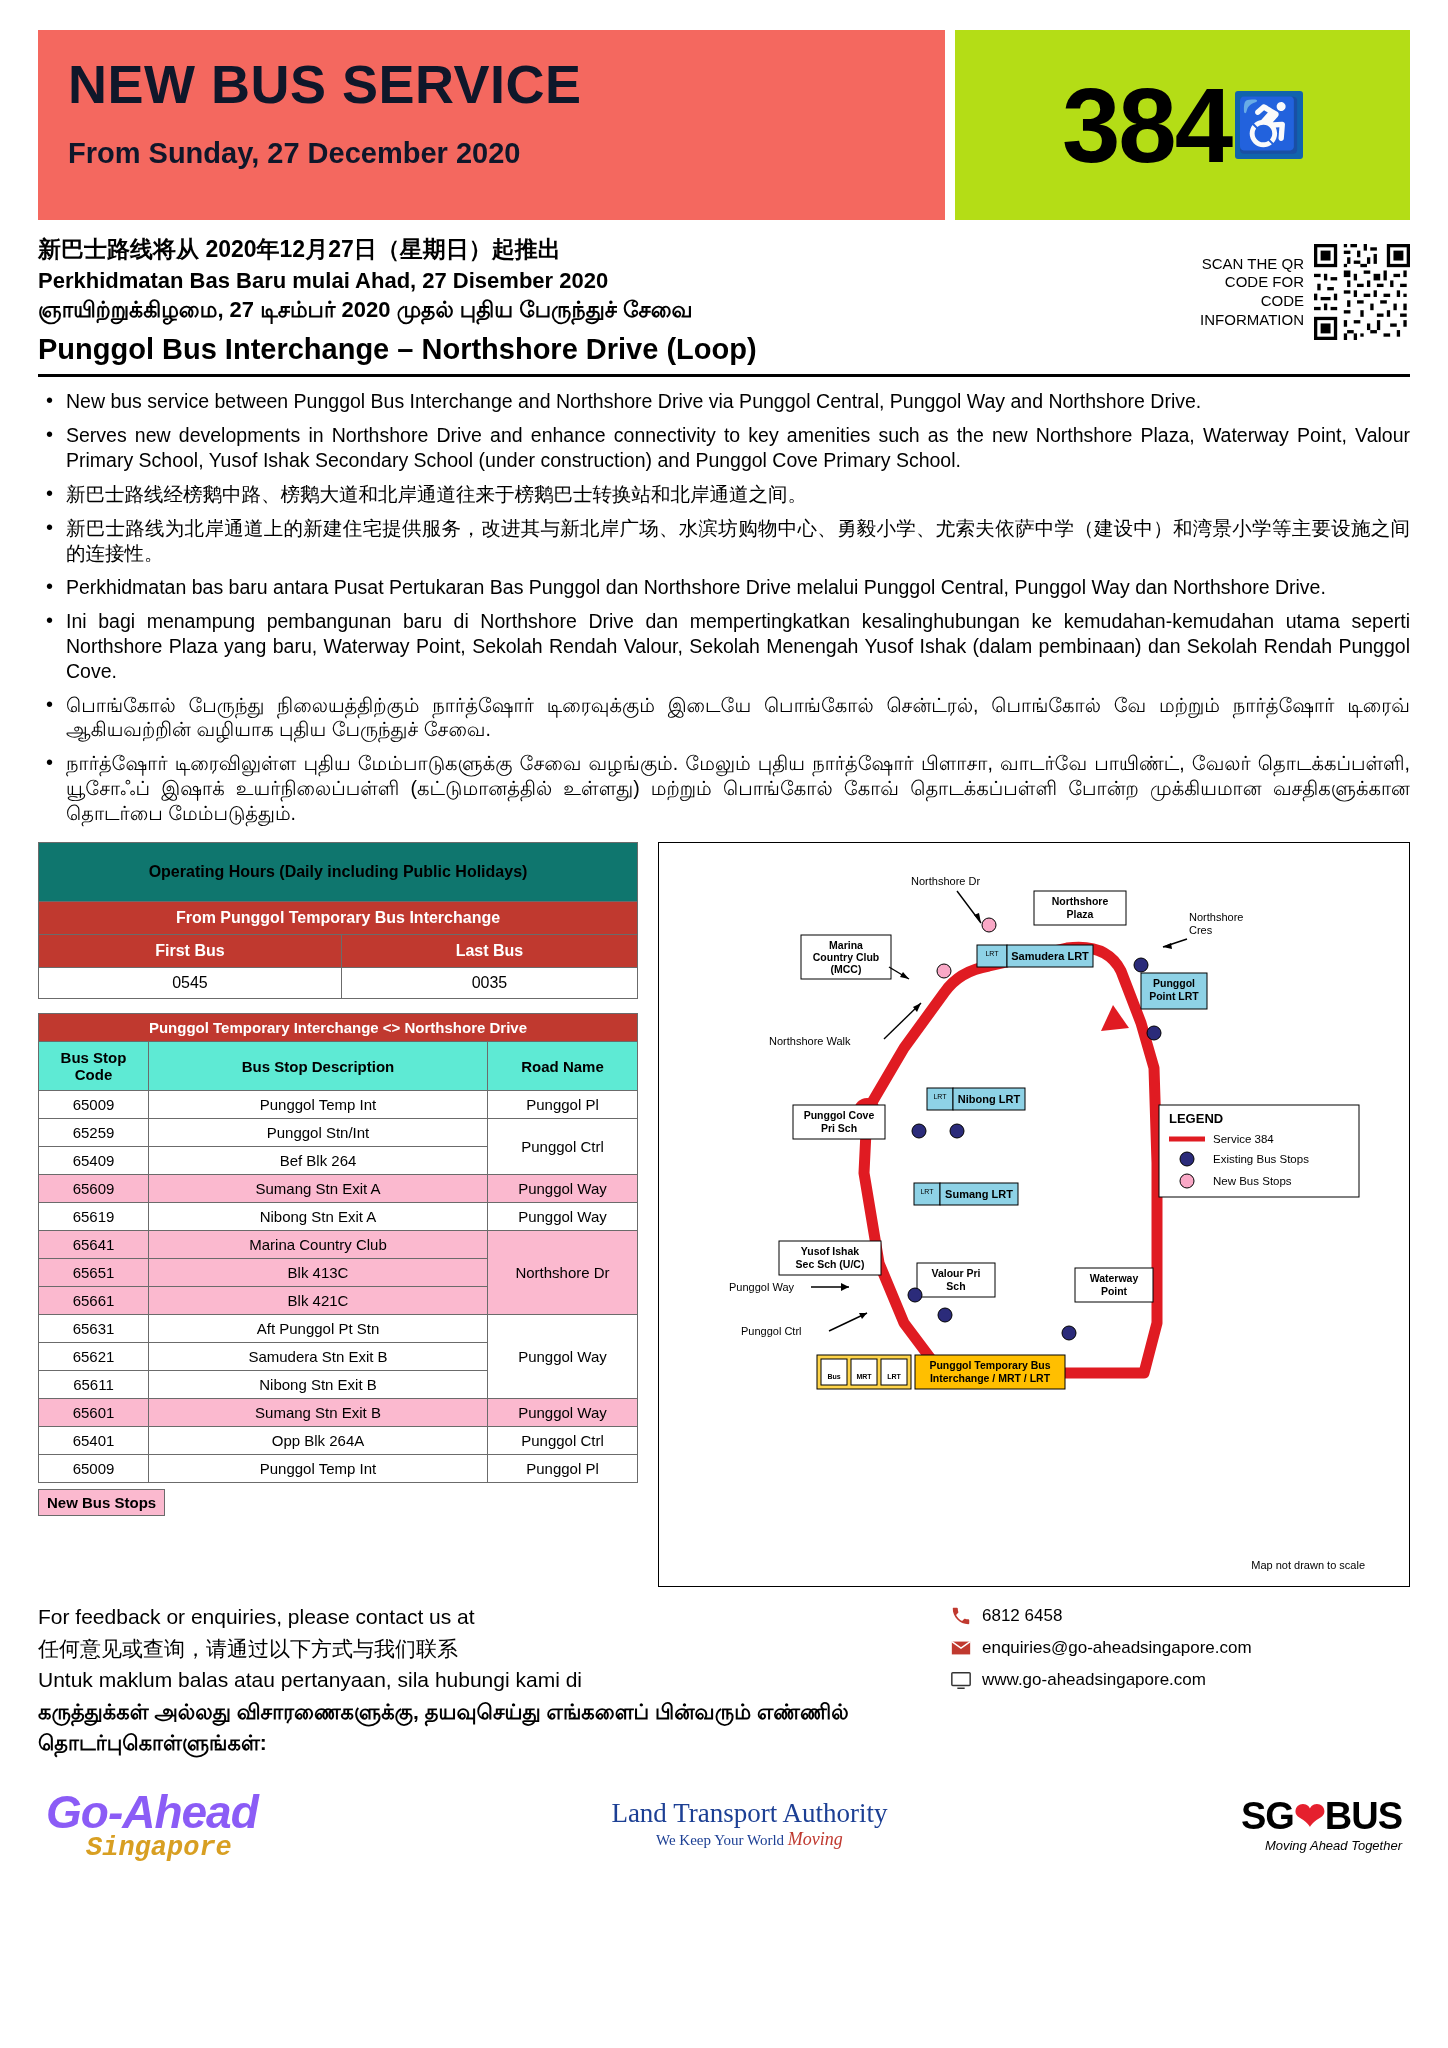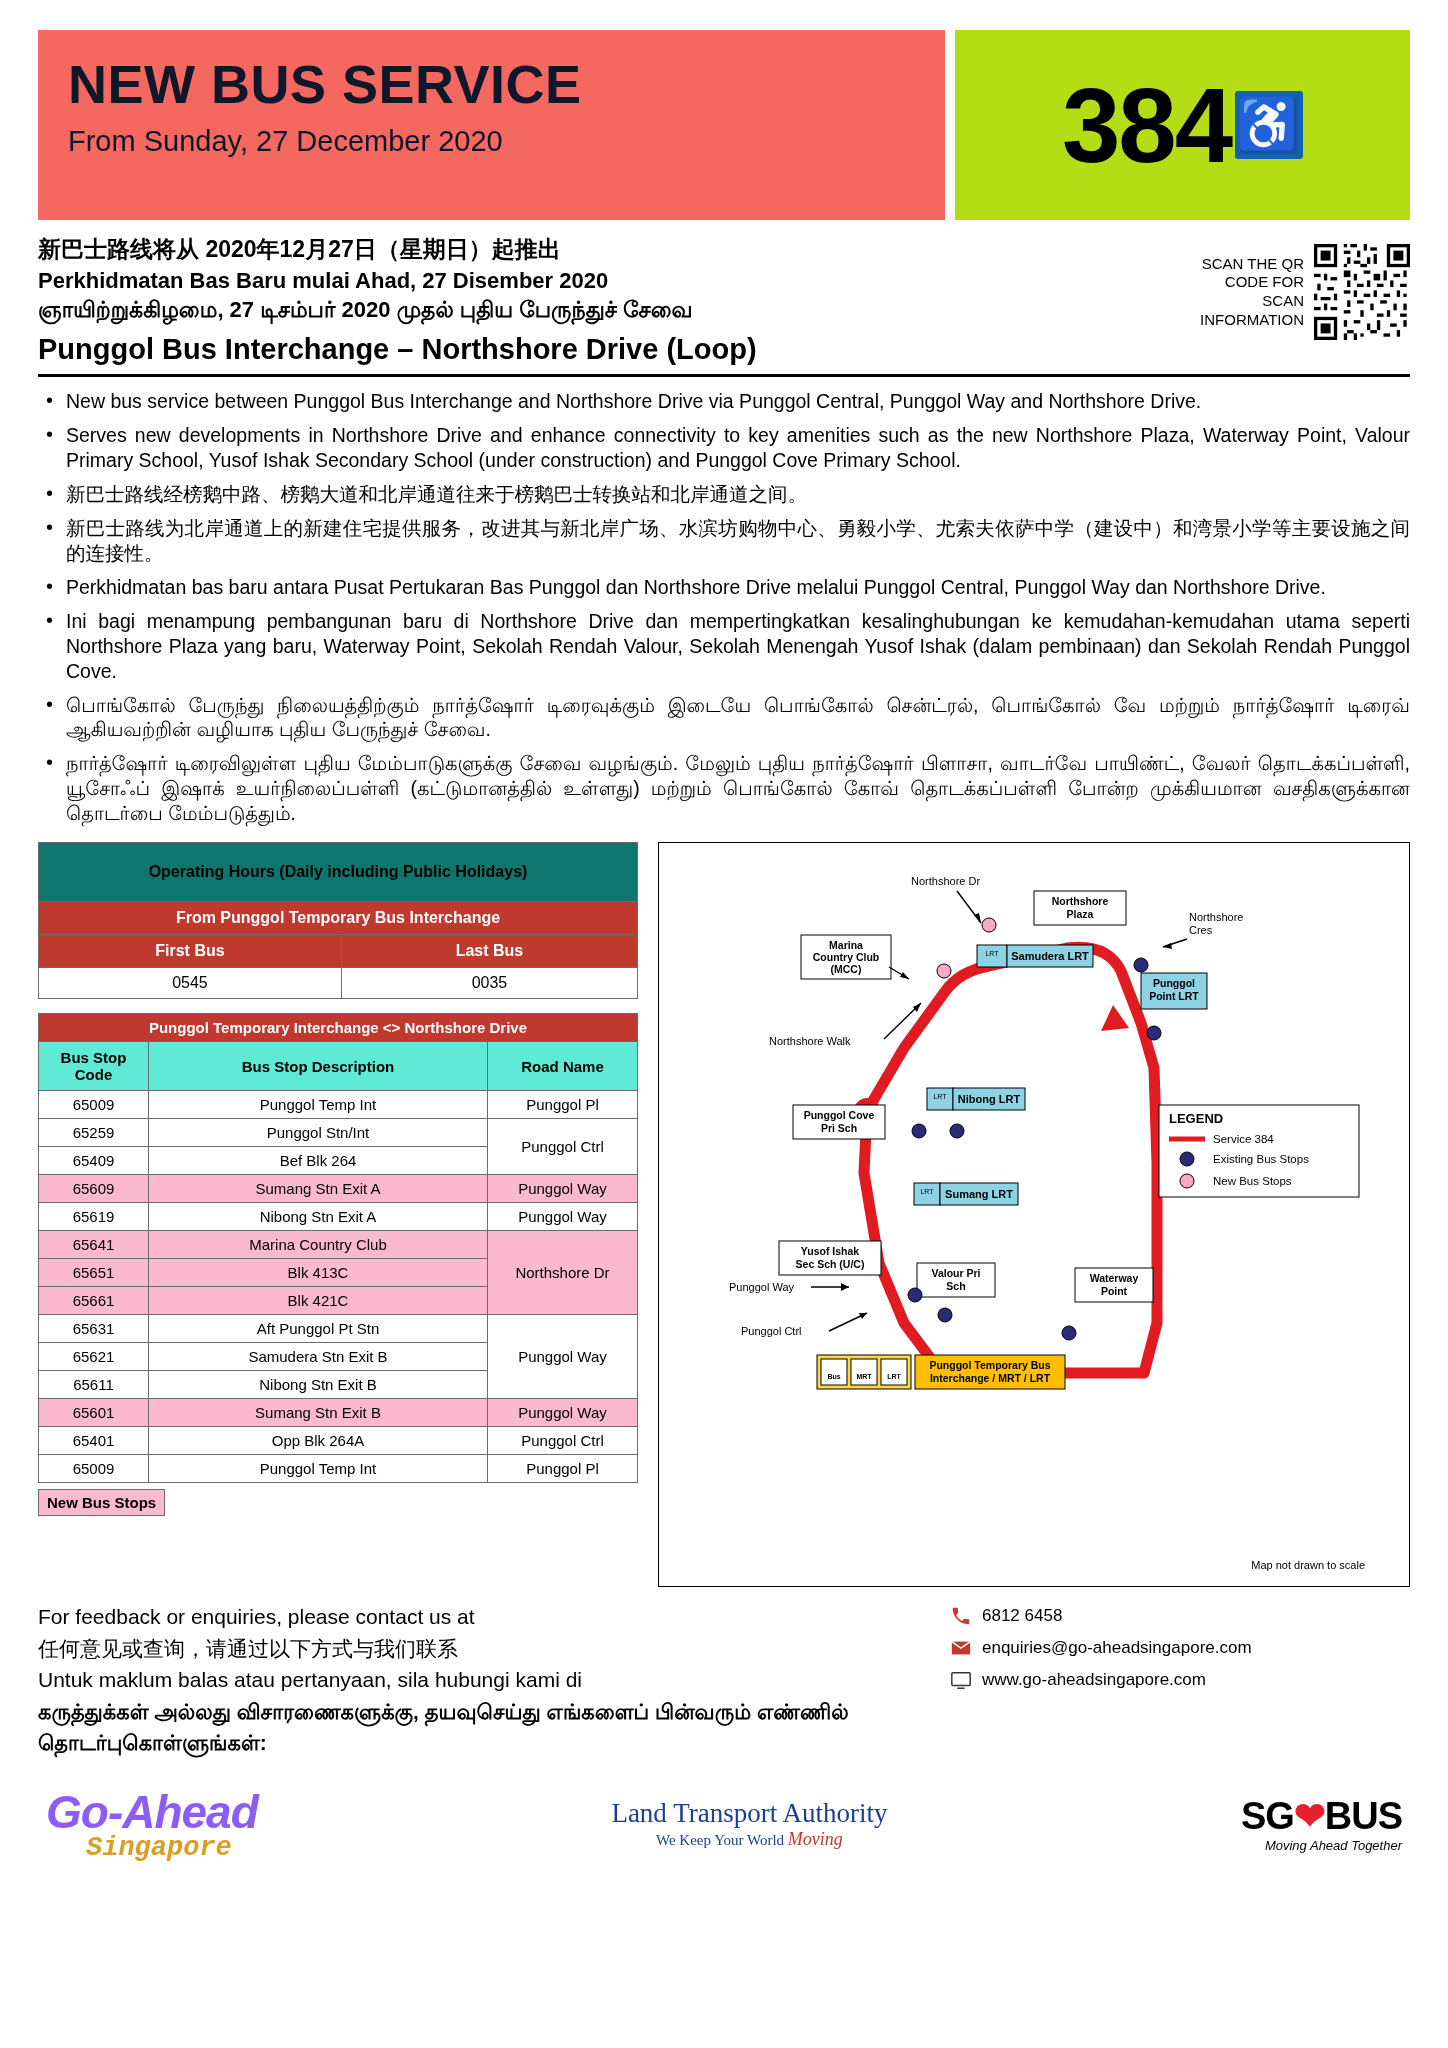--- a/index.html
+++ b/index.html
@@ -13,21 +13,21 @@
   }
   .page { width:1448px; height:2048px; padding:0 38px; position:relative; }
 
   
   .header { display:flex; gap:10px; margin-top:30px; height:190px; }
   .header-left {
     flex:1; background:#f4685f; color:#0f172a;
     padding:26px 30px 10px 30px;
   }
   .header-left .t1 { font-size:54px; font-weight:bold; letter-spacing:0.5px; line-height:1.05; }
-  .header-left .t2 { font-size:29px; font-weight:normal; margin-top:12px; }
+  .header-left .t2 { font-size:29px; font-weight:bold; margin-top:24px; }
   .header-right {
     width:455px; background:#b4dd16; display:flex; align-items:center;
     justify-content:center; gap:4px; padding:0 18px;
   }
   .svcnum { font-size:105px; font-weight:bold; line-height:1; letter-spacing:-2px; }
   .wheel {
     width:68px; height:68px; background:#1163ad; color:#fff;
     display:flex; align-items:center; justify-content:center; font-size:52px;
     border-radius:3px; line-height:1;
   }
@@ -127,21 +127,21 @@
     <div class="titles">
       <div class="cn">新巴士路线将从 2020年12月27日（星期日）起推出</div>
       <div class="ms">Perkhidmatan Bas Baru mulai Ahad, 27 Disember 2020</div>
       <div class="ta">ஞாயிற்றுக்கிழமை, 27 டிசம்பர் 2020 முதல் புதிய பேருந்துச் சேவை</div>
       <div class="route">Punggol Bus Interchange – Northshore Drive (Loop)</div>
     </div>
     <div class="qrblock">
       <div class="qrtext">
         <div>SCAN THE QR</div>
         <div>CODE FOR</div>
-        <div>SCAN</div>
+        <div>CODE</div>
         <div>INFORMATION</div>
       </div>
       <svg class="qrimg" viewBox="0 0 29 29">
         <rect width="29" height="29" fill="#fff"></rect>
         <g fill="#000">
           <rect x="0" y="0" width="7" height="7"></rect>
             <rect x="1" y="1" width="5" height="5" fill="#fff"></rect>
             <rect x="2" y="2" width="3" height="3"></rect>
           <rect x="22" y="0" width="7" height="7"></rect>
             <rect x="23" y="1" width="5" height="5" fill="#fff"></rect>

